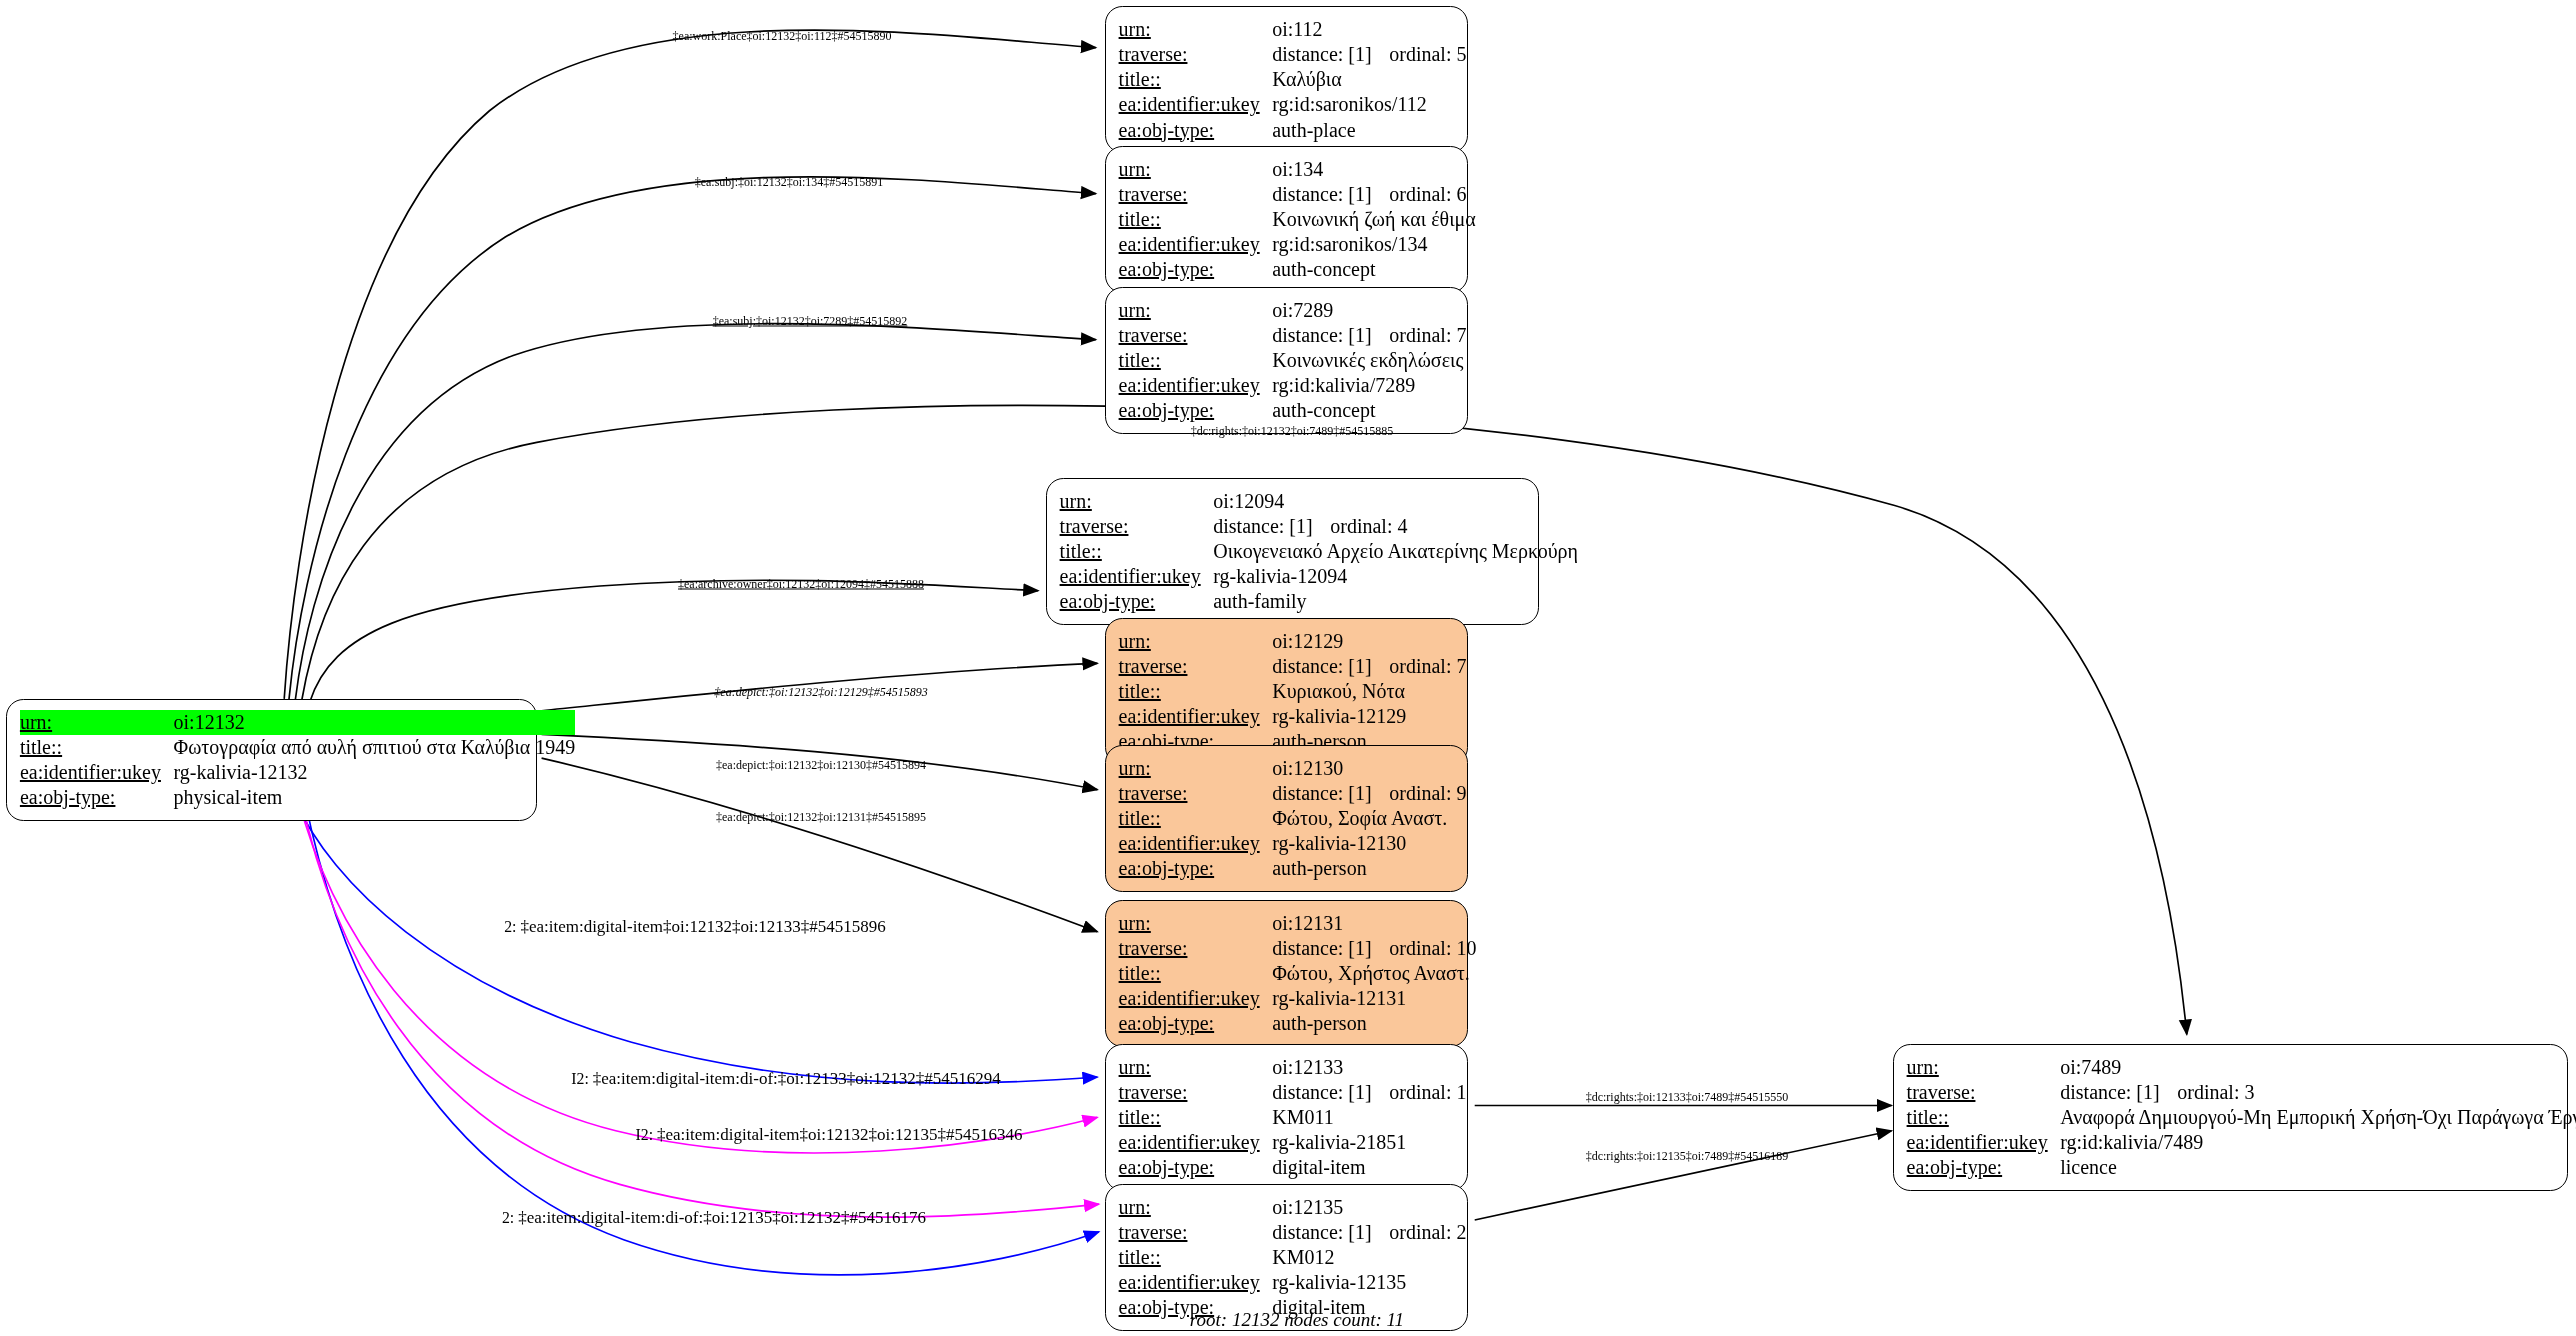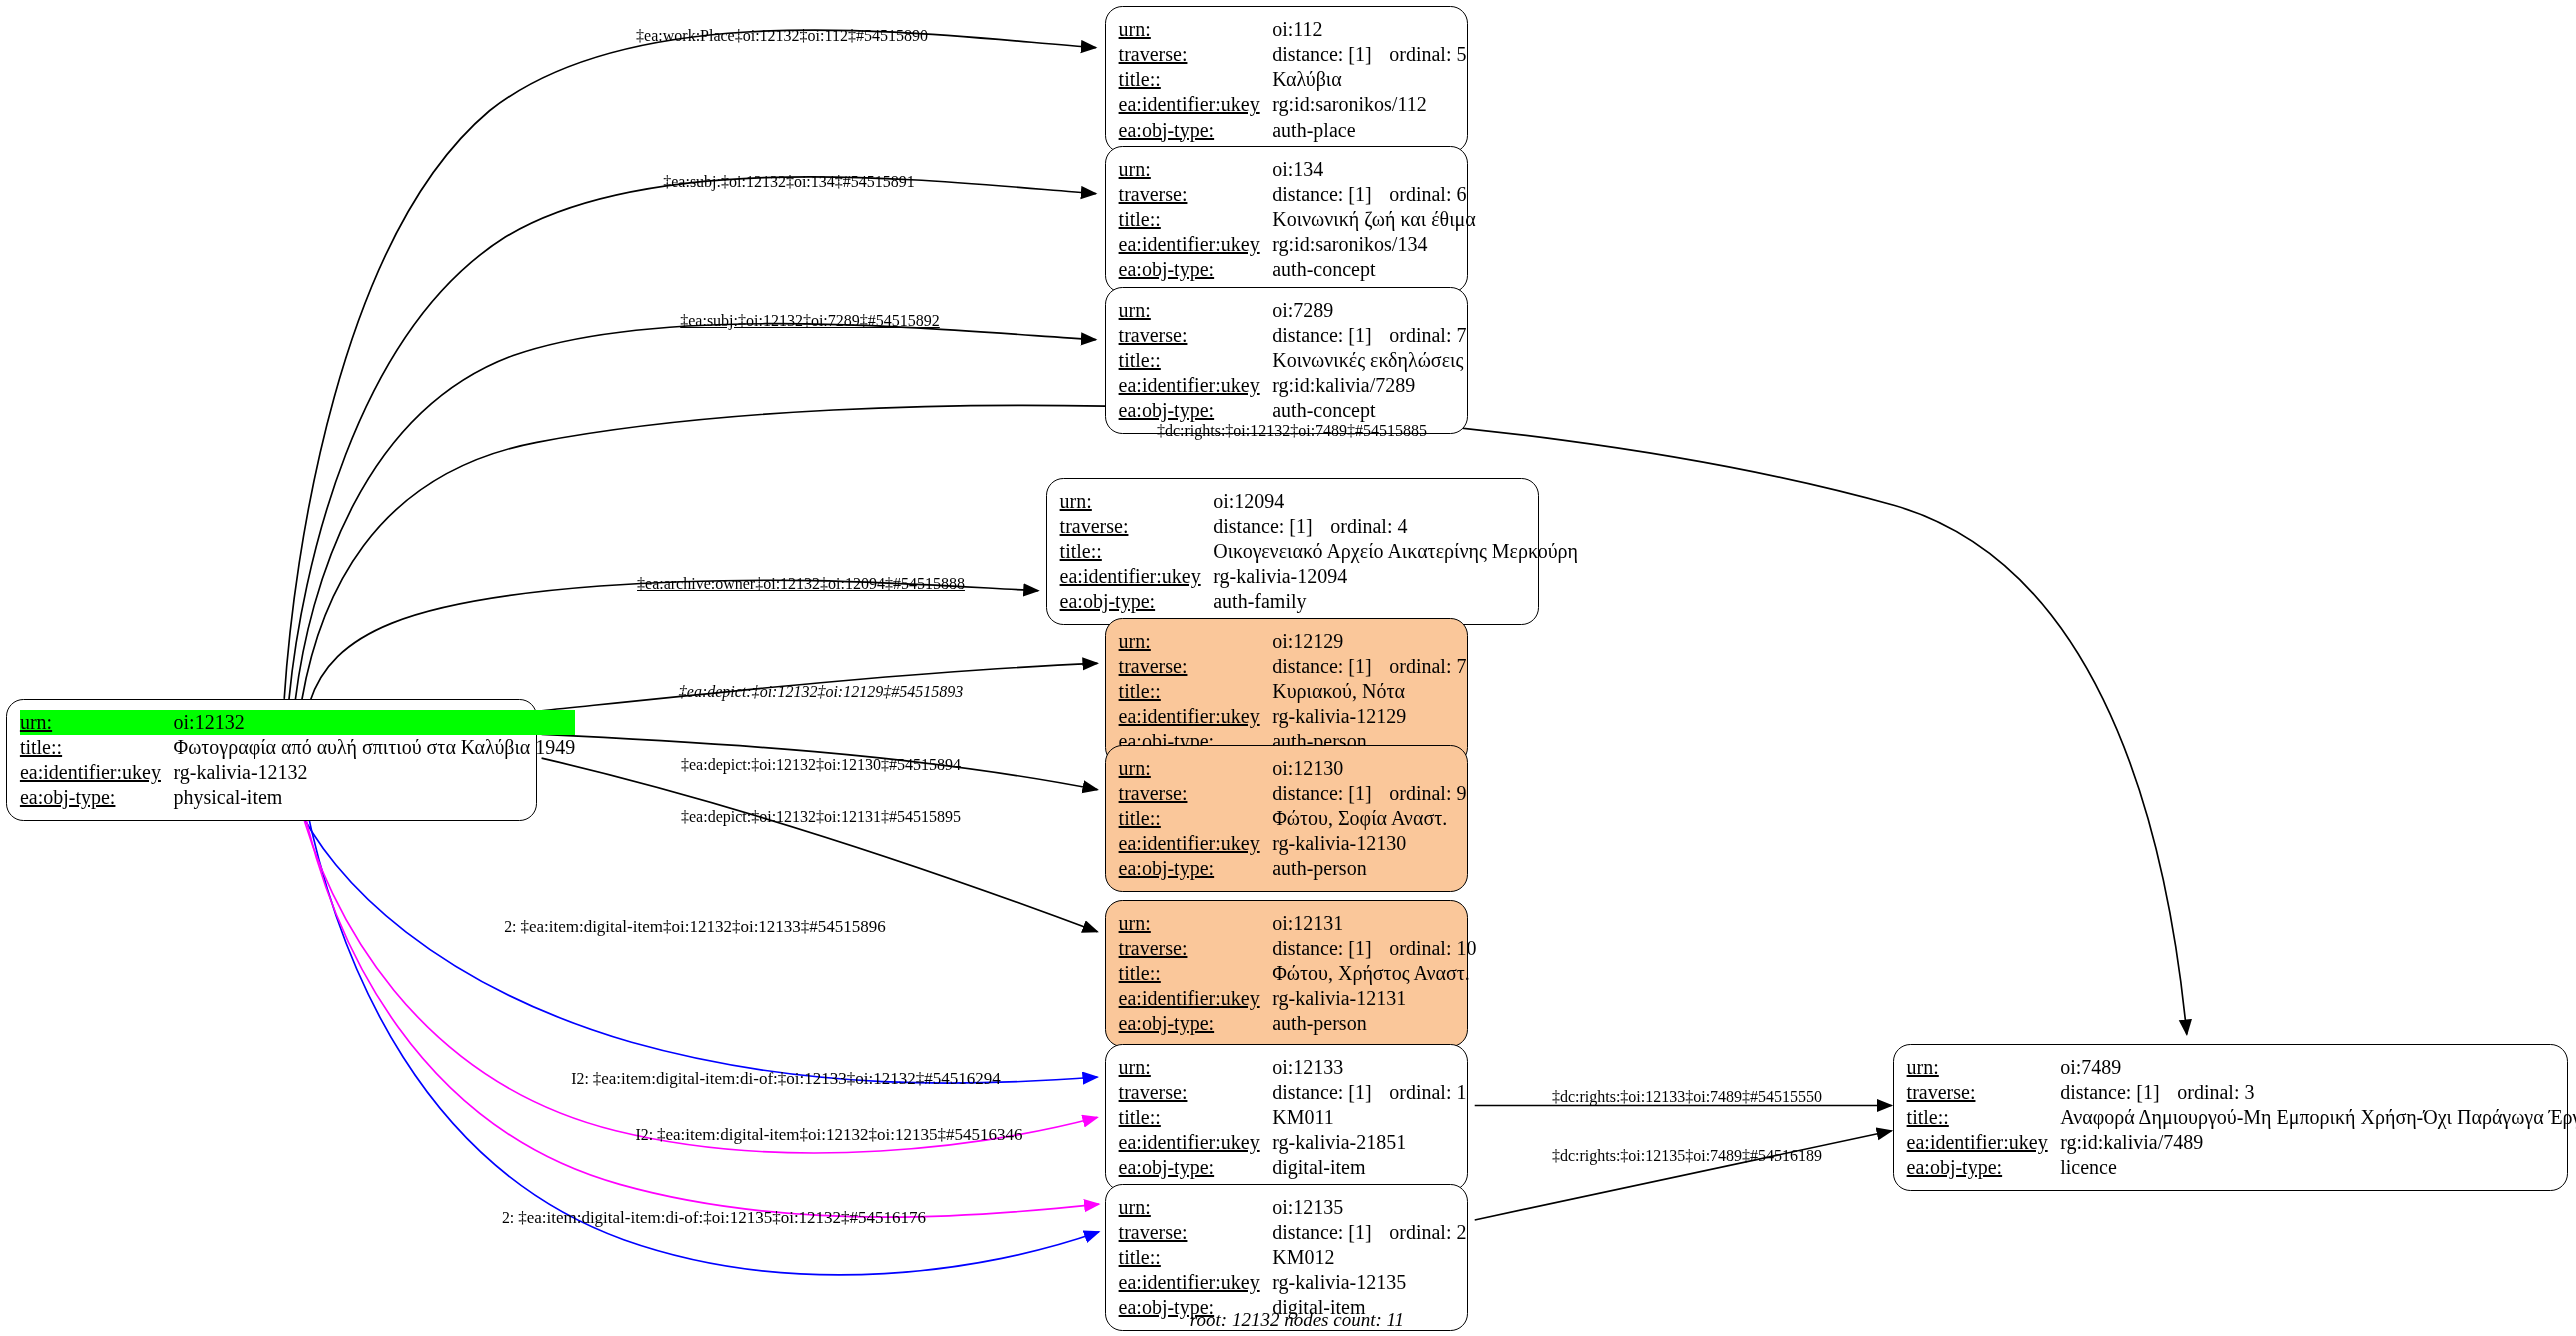--- a/index.html
+++ b/index.html
@@ -61,21 +61,21 @@
   .node.root td {
     font-size: 20px;
   }
   .trav .d {
     display: inline-block;
     min-width: 117px;
   }
   .edge-label {
     position: absolute;
     font-family: "Liberation Serif", "DejaVu Serif", serif;
-    font-size: 16px;
+    font-size: 12px;
     color: #000000;
     white-space: nowrap;
     transform: translate(-50%, -50%);
     background: transparent;
   }
   .edge-label.small {
     font-size: 17px;
   }
   .edge-label .pfx {
     font-size: 0.93em;

